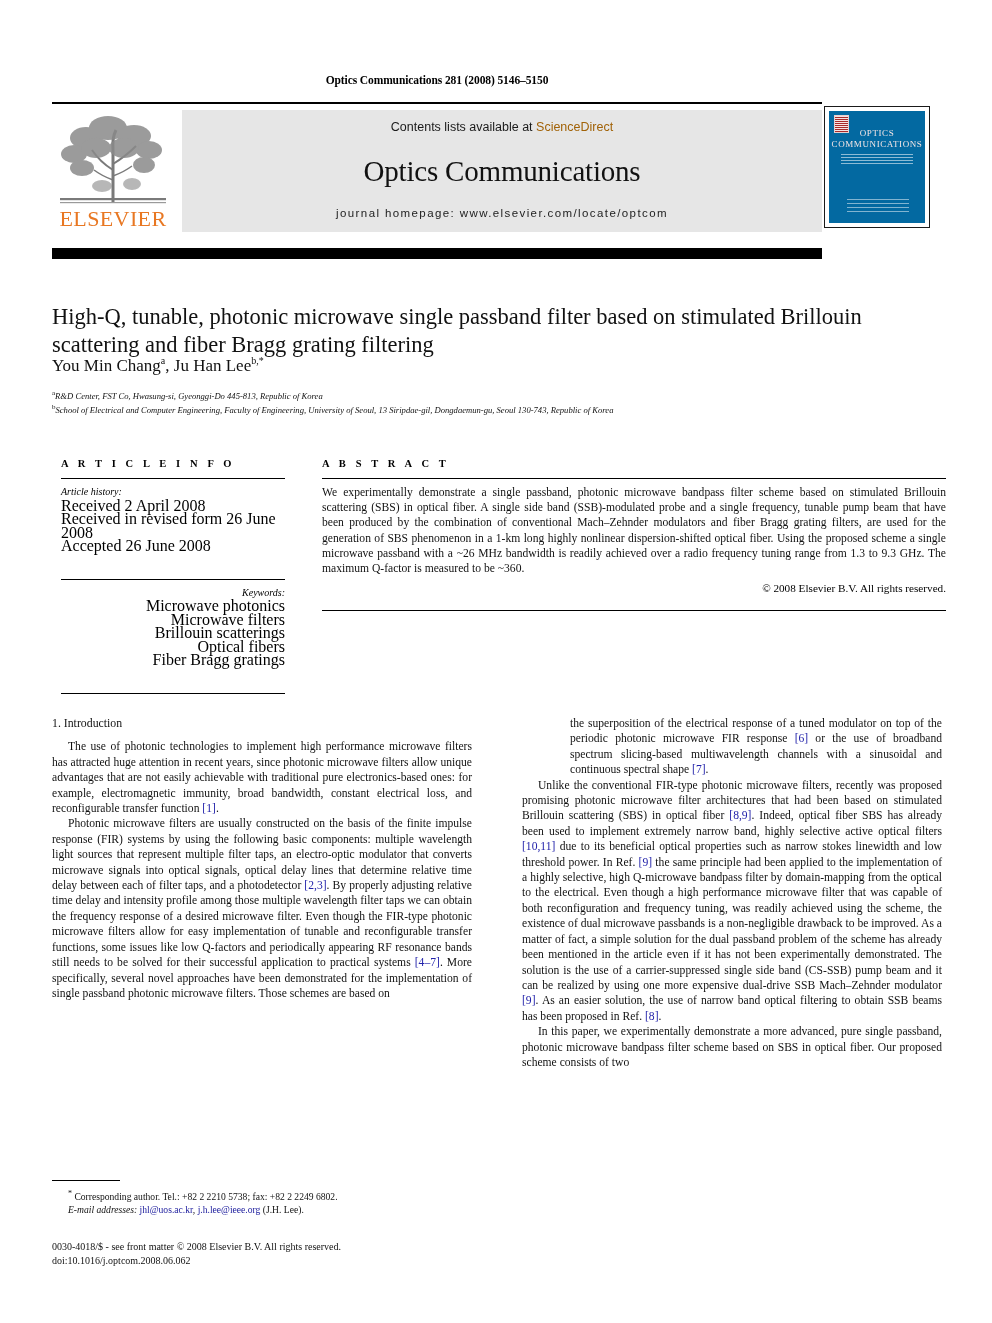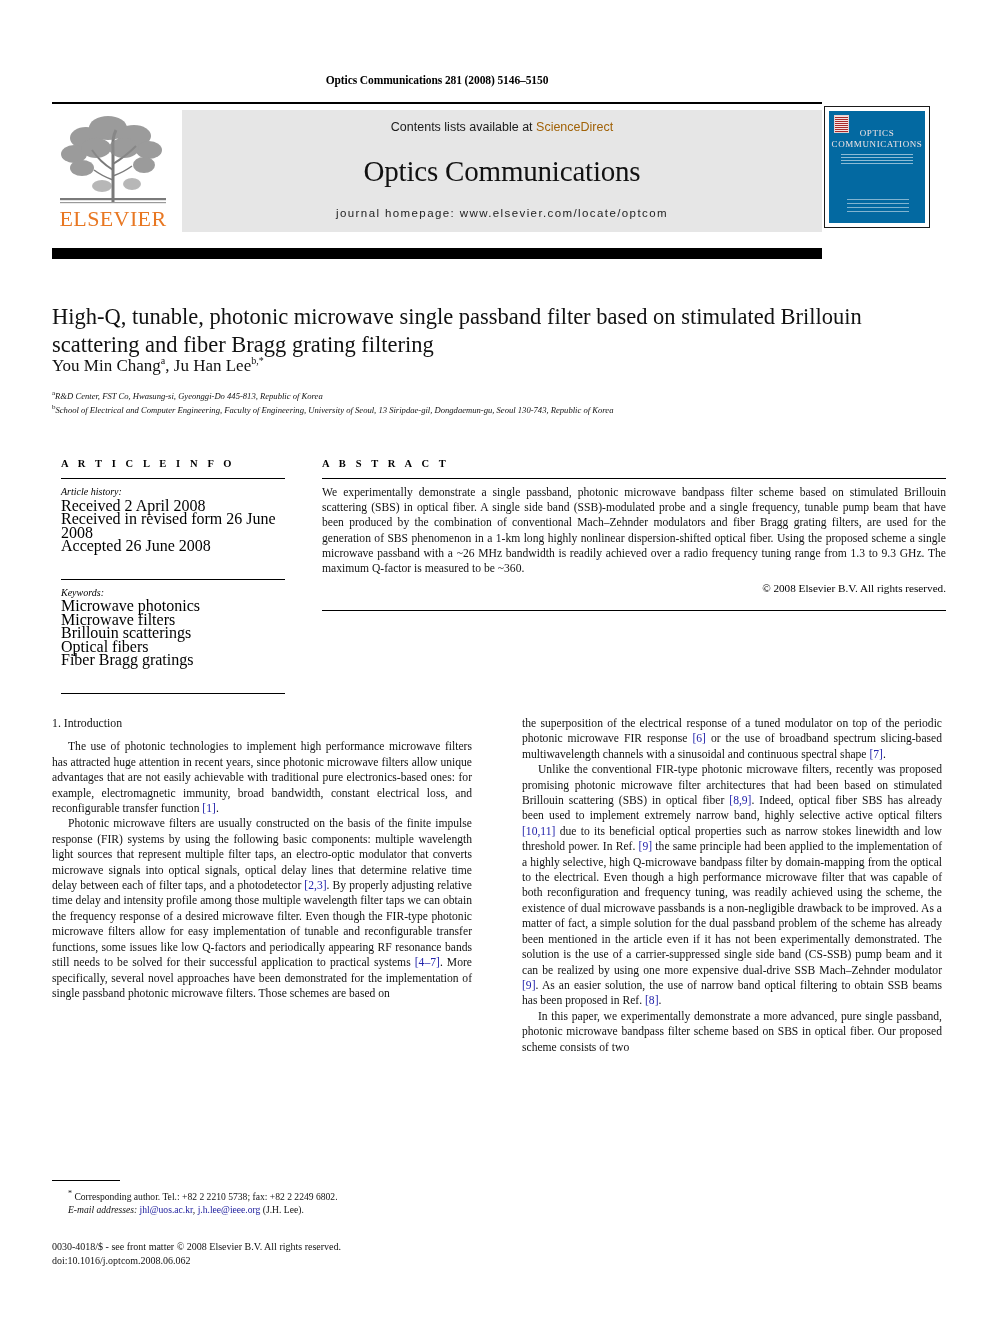--- a/index.html
+++ b/index.html
@@ -226,21 +226,21 @@
   }
   .info-label {
     font-style: italic;
     font-size: 10px;
     line-height: 13.5px;
   }
   .info-line {
     font-size: 16px;
     line-height: 13.5px;
   }
-  .kw-block { margin-top: 0; }
+  .kw-block { margin-top: 0; text-align: right; }
   .hr-mid {
     border-top: 1.6px solid #000;
     margin-top: 26px;
     padding-top: 6px;
   }
   .info-bottom-rule {
     border-top: 1.6px solid #000;
     margin-top: 26px;
     width: 224px;
   }
@@ -276,21 +276,21 @@
   .body-head {
     font-weight: normal;
     font-size: 11.8px;
     margin: 0 0 8px 0;
     text-align: left;
   }
   .col p {
     margin: 0;
     text-indent: 16px;
   }
-  .col p.noindent { text-indent: 0; }
+  .col p.noindent { text-indent: 0; margin-left: 48px; }
   .ref { color: #2222aa; }
 
   
   .footnote {
     position: absolute;
     left: 52px; top: 1180px;
     width: 420px;
     font-size: 9.6px;
     line-height: 13px;
     color: #111;

